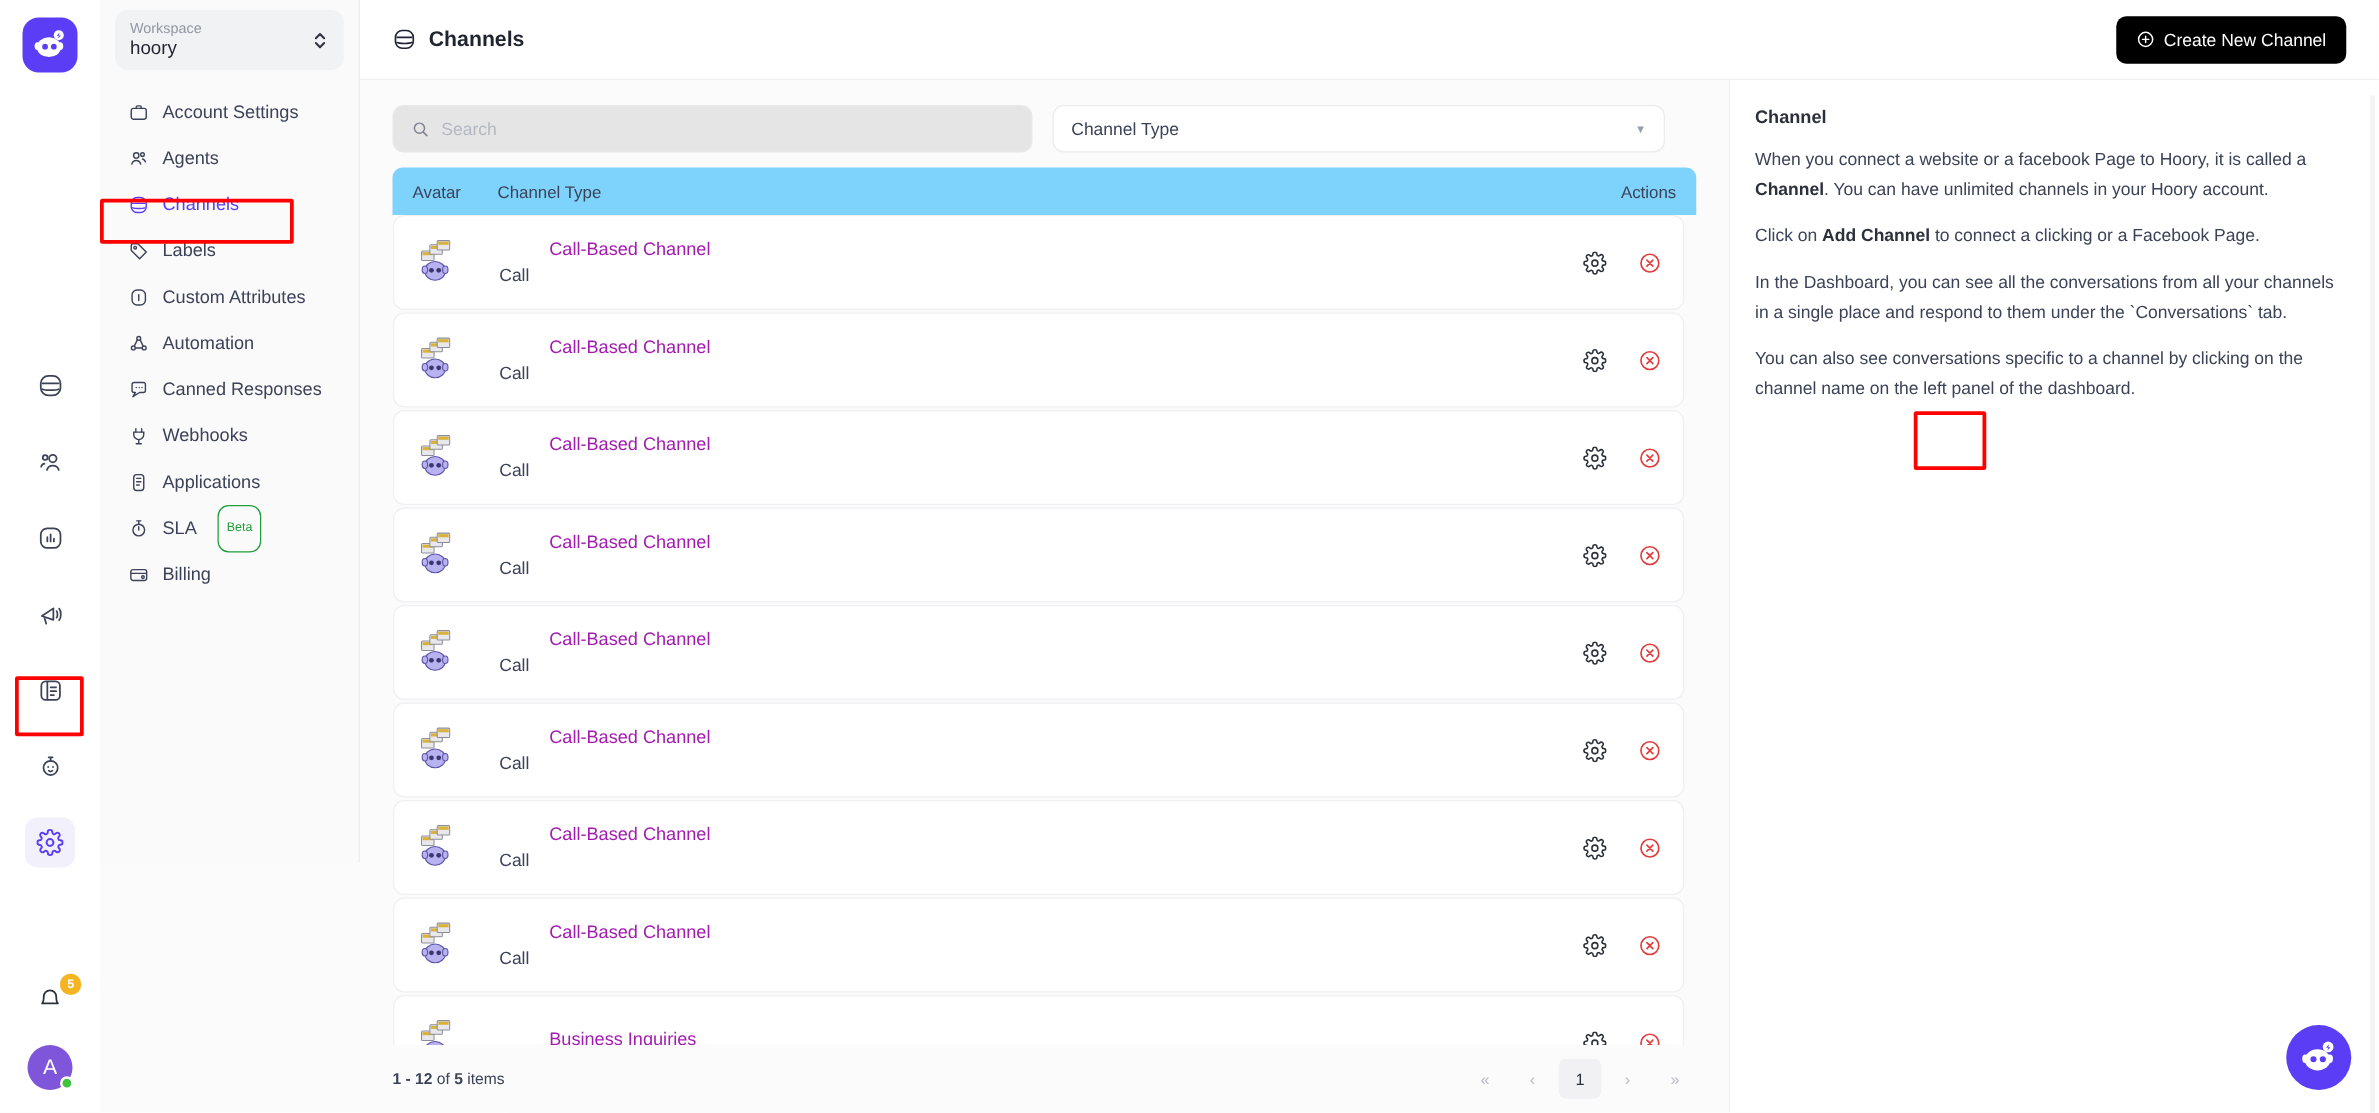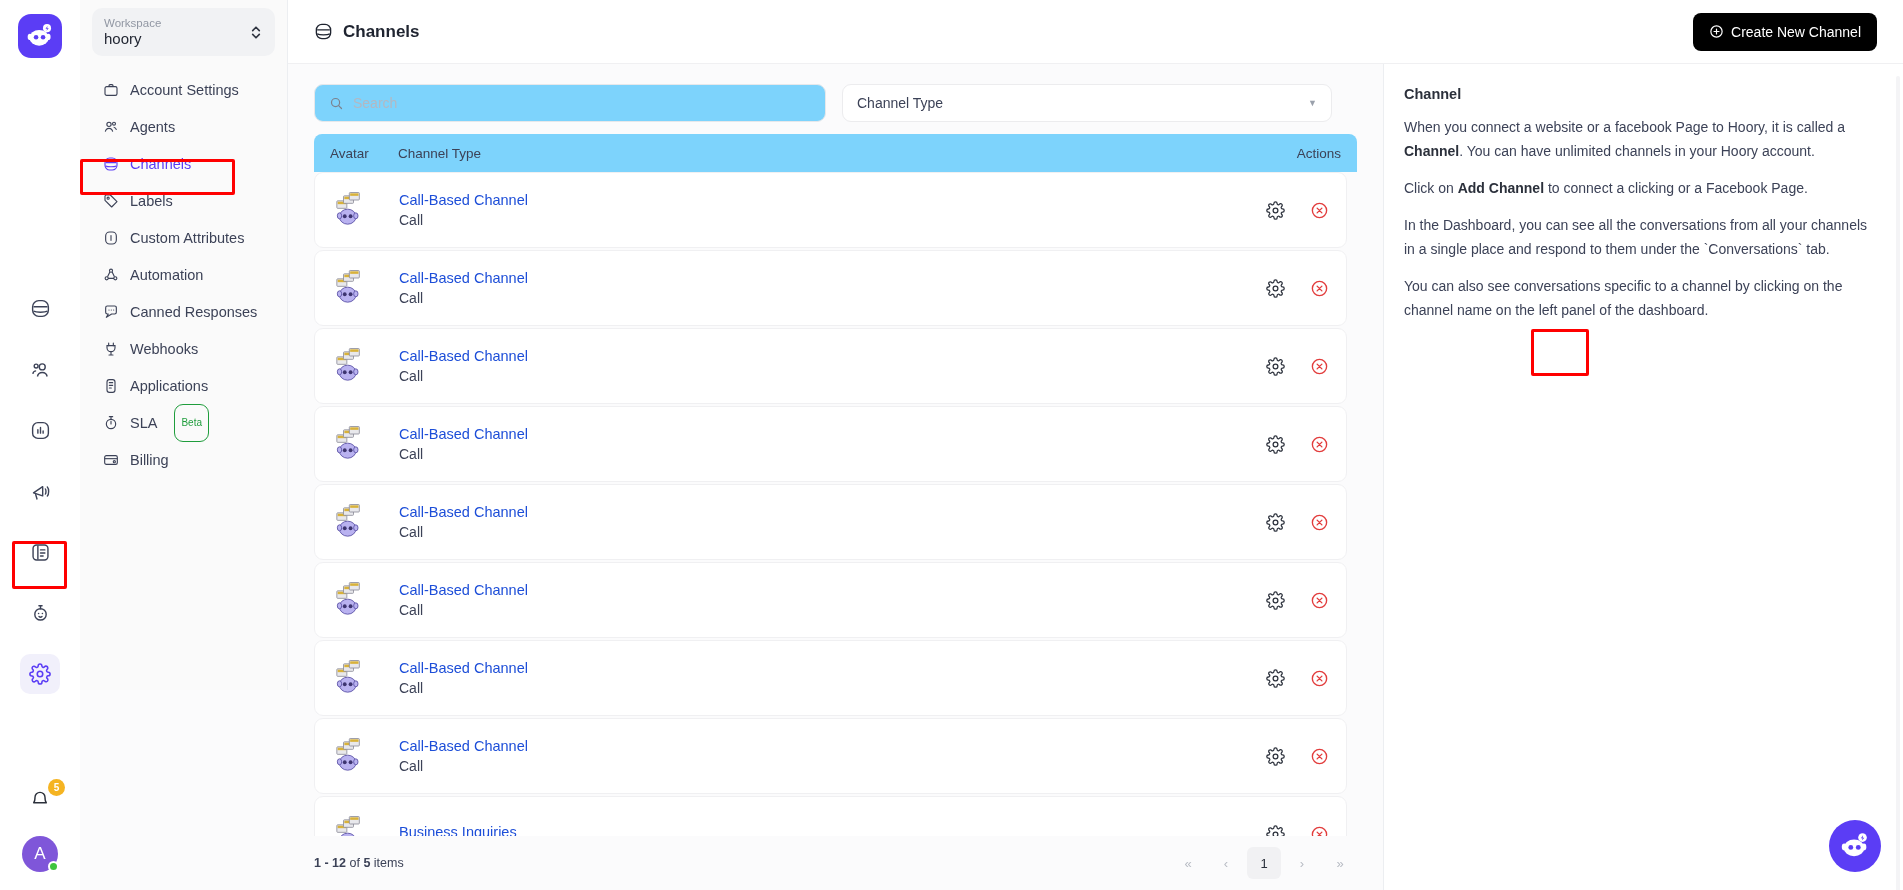--- a/index.html
+++ b/index.html
@@ -93,21 +93,21 @@
     height: 38px; background: #000000; color: #fff; border: none; border-radius: 8px;
     padding: 0 16px; font-size: 14px; display: flex; align-items: center; gap: 7px;
     cursor: pointer; font-family: "Liberation Sans", sans-serif;
   }
 
   .body-row { flex: 1; display: flex; min-height: 0; }
   .content { flex: 1; min-width: 0; display: flex; flex-direction: column; padding: 0 0 0 0; }
 
   .filters { display: flex; gap: 16px; padding: 20px 26px 12px 26px; }
   .search-box {
-    flex: 0 0 512px; height: 38px; background: #7dd3fc; border: 1px solid #e6e8eb;
+    flex: 0 0 512px; height: 38px; background: #e5e5e5; border: 1px solid #e6e8eb;
     border-radius: 9px; display: flex; align-items: center; padding: 0 14px; gap: 9px;
   }
   .search-box input {
     flex: 1; border: none; outline: none; font-size: 14px; color: #30353f;
     font-family: "Liberation Sans", sans-serif; background: transparent;
   }
   .search-box input::placeholder { color: #b3b8c2; }
   .select-box {
     flex: 0 0 490px; height: 38px; background: #fff; border: 1px solid #ececee;
     border-radius: 9px; display: flex; align-items: center; padding: 0 14px;
@@ -129,21 +129,21 @@
   }
   .rows::-webkit-scrollbar { width: 9px; }
   .rows::-webkit-scrollbar-track { background: #f3f3f5; border-radius: 5px; }
   .rows::-webkit-scrollbar-thumb { background: #c9cace; border-radius: 5px; }
   .row {
     display: flex; align-items: center; height: 76px; background: #fff;
     border: 1px solid #f0f0f2; border-radius: 9px; margin-bottom: 2px; padding: 0 16px;
   }
   .cell-avatar { flex: 0 0 68px; display: flex; align-items: center; }
   .cell-type { flex: 1; display: flex; flex-direction: column; gap: 4px; }
-  .ct-name { font-size: 14.5px; color: #1d4ed8; }
+  .ct-name { font-size: 14.5px; color: #a21caf; margin-left: 40px; }
   .ct-sub { font-size: 14px; color: #3c4257; }
   .cell-actions { flex: 0 0 110px; display: flex; align-items: center; justify-content: flex-end; gap: 22px; }
   .act-btn { width: 22px; height: 22px; display: flex; align-items: center; justify-content: center; cursor: pointer; color: #2b303b; }
   .act-del { color: #e23c3c; }
   .hl-gear {
     position: absolute; left: 1243px; top: 195px; width: 58px; height: 47px;
     border: 3px solid #ff0000; border-radius: 2px; pointer-events: none; z-index: 30;
   }
 
   .pager { height: 54px; display: flex; align-items: center; padding: 0 26px; }

